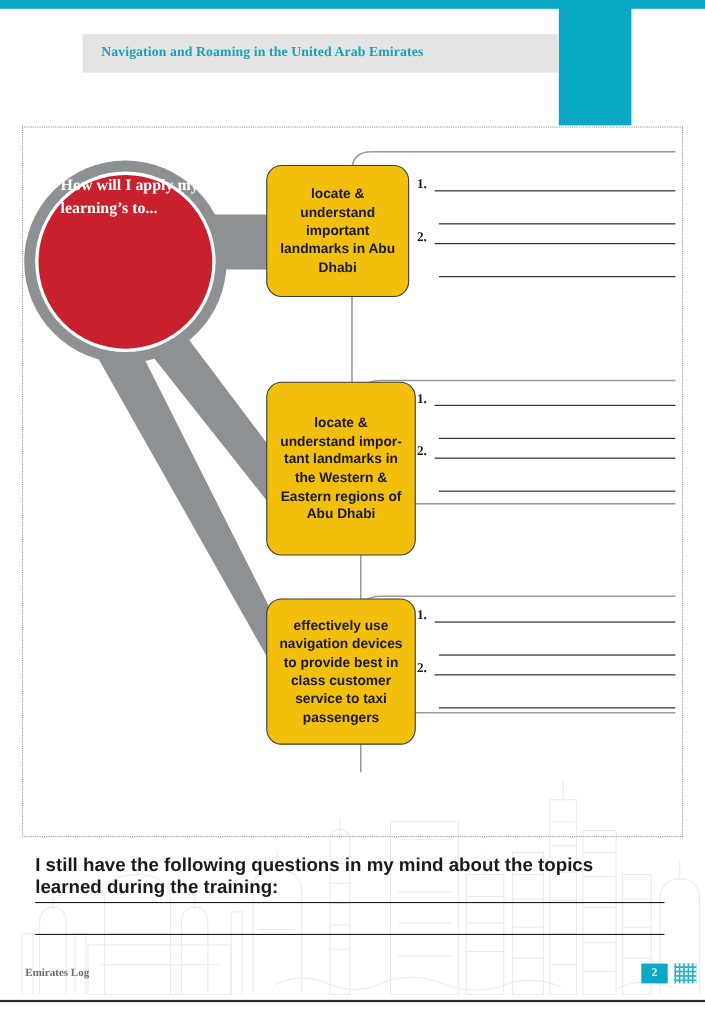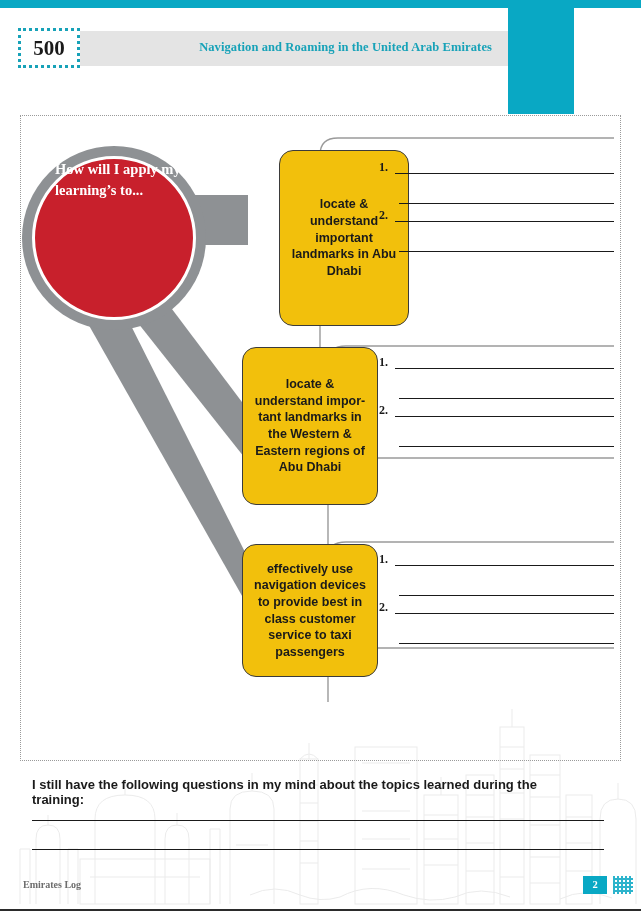--- a/index.html
+++ b/index.html
@@ -14,21 +14,21 @@
 
   
   .top-strip{position:absolute;left:0;top:0;width:641px;height:8px;background:#09A8C4;}
   .teal-block{position:absolute;left:508px;top:0;width:66px;height:114px;background:#09A8C4;}
 
   
   .header-bar{position:absolute;left:75px;top:31px;width:433px;height:35px;background:#E4E4E4;}
   .header-title{
     position:absolute;left:92px;top:40px;width:400px;
     font-family:"Liberation Serif", serif;
-    font-weight:bold;font-size:12.5px;color:#17A2B8;letter-spacing:.1px;text-align:right;
+    font-weight:bold;font-size:12.5px;color:#17A2B8;letter-spacing:.1px;
   }
   .badge{
     position:absolute;left:18px;top:28px;width:62px;height:40px;
     box-sizing:border-box;
     border:3px dotted #17A2B8;
     background:#ffffff;
   }
   .badge span{
     display:block;text-align:center;line-height:34px;
     font-family:"Liberation Serif", serif;font-weight:bold;font-size:21px;color:#1a1a1a;
@@ -66,42 +66,42 @@
   }
 
   
   .ybox{
     position:absolute;background:#F2C00C;border:1.5px solid #3b3b3b;
     border-radius:14px;box-sizing:border-box;
     display:flex;align-items:center;justify-content:center;text-align:center;
     color:#1a1a1a;font-size:12.5px;line-height:1.33;font-weight:600;
     padding:6px 8px;
   }
-  .ybox.b1{left:242px;top:150px;width:130px;height:176px;margin-left:37px;}
+  .ybox.b1{left:242px;top:150px;width:130px;height:120px;}
   .ybox.b2{left:242px;top:347px;width:136px;height:158px;}
   .ybox.b3{left:242px;top:544px;width:136px;height:133px;}
 
   
   .lgroup{position:absolute;width:235px;}
   .lgroup.g1{left:379px;top:160px;}
   .lgroup.g2{left:379px;top:355px;}
   .lgroup.g3{left:379px;top:552px;}
   .lrow{position:relative;height:48px;}
   .lnum{
     position:absolute;left:0;top:0;font-family:"Liberation Serif", serif;
     font-weight:bold;font-size:12px;color:#1a1a1a;
   }
   .lrule{position:absolute;height:0;border-top:1.3px solid #1a1a1a;}
   .lrule.first{left:16px;top:13px;width:219px;}
   .lrule.second{left:20px;top:43px;width:215px;}
 
   
   .qtext{
     position:absolute;left:32px;top:777px;width:560px;
-    font-size:13px;font-weight:bold;color:#1a1a1a;
+    font-size:17px;font-weight:bold;color:#1a1a1a;
   }
   .qrule{position:absolute;left:32px;height:0;border-top:1.2px solid #1a1a1a;width:572px;}
   .qrule.r1{top:820px;}
   .qrule.r2{top:849px;}
 
   
   .footer-label{
     position:absolute;left:23px;top:879px;
     font-family:"Liberation Serif", serif;font-weight:bold;font-size:10px;color:#6d6d6d;
   }
@@ -122,23 +122,20 @@
 </style>
 </head>
 <body>
 
 <div class="page">
 
   <div class="top-strip"></div>
   <div class="teal-block"></div>
 
   <div class="header-bar"></div>
-  <div class="badge">
-    <span>500</span>
-  </div>
   <div class="header-title">Navigation and Roaming in the United Arab Emirates</div>
 
   <div class="frame"></div>
 
   <svg class="skyline" viewBox="0 0 641 210" preserveAspectRatio="none">
     <g fill="none" stroke="#bdbdbd" stroke-width="1">
 
       <path d="M20 205 L20 150 L30 150 L30 205"></path>
       <path d="M36 205 L36 140 Q36 126 48 126 Q60 126 60 140 L60 205"></path>
       <path d="M48 126 L48 116"></path>

